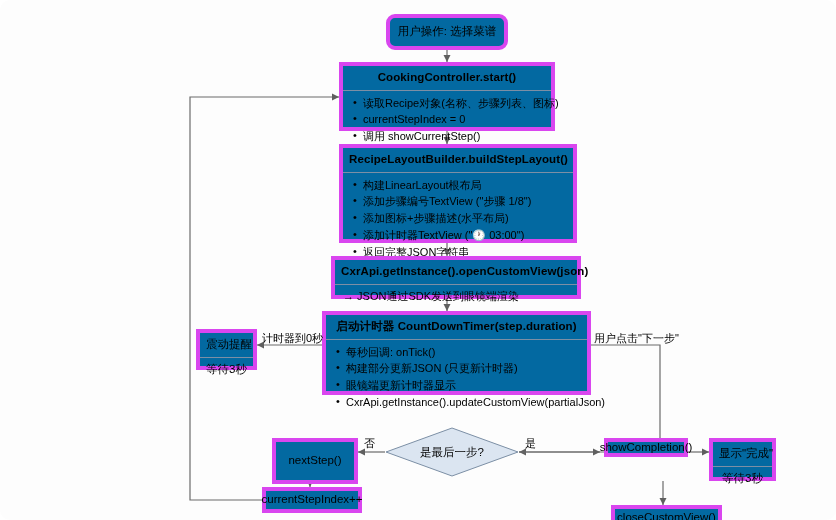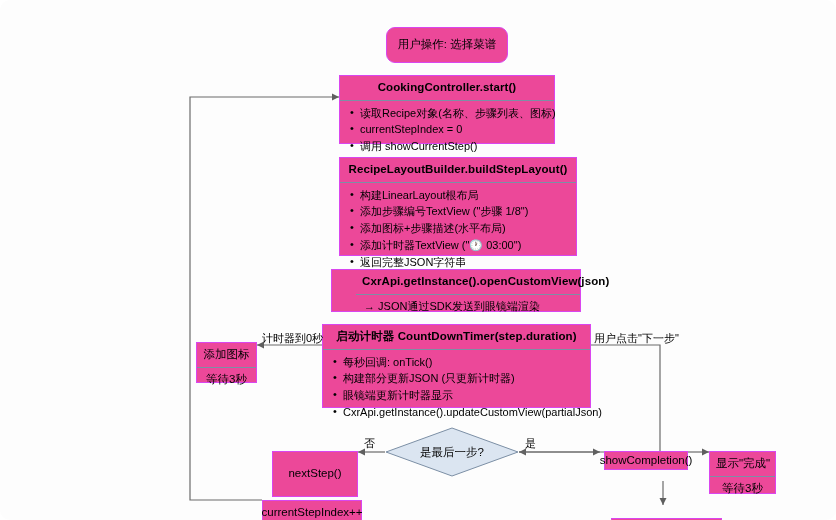--- a/index.html
+++ b/index.html
@@ -22,26 +22,25 @@
     position: absolute;
     left: 0;
     top: 0;
     width: 836px;
     height: 520px;
     pointer-events: none;
   }
   .node {
     position: absolute;
     box-sizing: border-box;
-    background: #ec4899;
-    border: 1px solid #d946ef;
+    background: #0369a1;
+    border: 4px solid #d946ef;
     color: #000000;
     font-size: 11.5px;
     line-height: 1.35;
-    margin-top: 13px;
   }
   .node.rounded {
     border-radius: 9px;
   }
   .node .title {
     font-weight: bold;
     text-align: center;
     padding: 4px 6px 4px 6px;
     font-size: 11.5px;
     letter-spacing: 0.1px;
@@ -171,39 +170,39 @@
     <div class="divider"></div>
     <ul>
       <li>构建LinearLayout根布局</li>
       <li>添加步骤编号TextView ("步骤 1/8")</li>
       <li>添加图标+步骤描述(水平布局)</li>
       <li>添加计时器TextView ("🕐 03:00")</li>
       <li>返回完整JSON字符串</li>
     </ul>
   </div>
 
-  <div class="node" style="left:331px; top:256px; width:250px; height:43px;padding-left:24px;">
+  <div class="node" style="left:331px; top:256px; width:250px; height:43px;">
     <div class="title">CxrApi.getInstance().openCustomView(json)</div>
     <div class="divider"></div>
     <div class="sub">→ JSON通过SDK发送到眼镜端渲染</div>
   </div>
 
   <div class="node" style="left:322px; top:311px; width:269px; height:84px;">
     <div class="title">启动计时器 CountDownTimer(step.duration)</div>
     <div class="divider"></div>
     <ul>
       <li>每秒回调: onTick()</li>
       <li>构建部分更新JSON (只更新计时器)</li>
       <li>眼镜端更新计时器显示</li>
       <li>CxrApi.getInstance().updateCustomView(partialJson)</li>
     </ul>
   </div>
 
   <div class="node" style="left:196px; top:329px; width:61px; height:41px;">
-    <div class="stack-cell">添加图标</div>
+    <div class="stack-cell">震动提醒</div>
     <div class="divider"></div>
     <div class="stack-cell">等待3秒</div>
   </div>
 
   <div class="edge-label" style="left:262px; top:331px;">计时器到0秒</div>
 
   <div class="edge-label" style="left:594px; top:331px;">用户点击"下一步"</div>
 
   <div class="diamond-wrap" style="left:385px; top:427px; width:134px; height:50px;">
     <svg width="134" height="50" viewBox="0 0 134 50">

